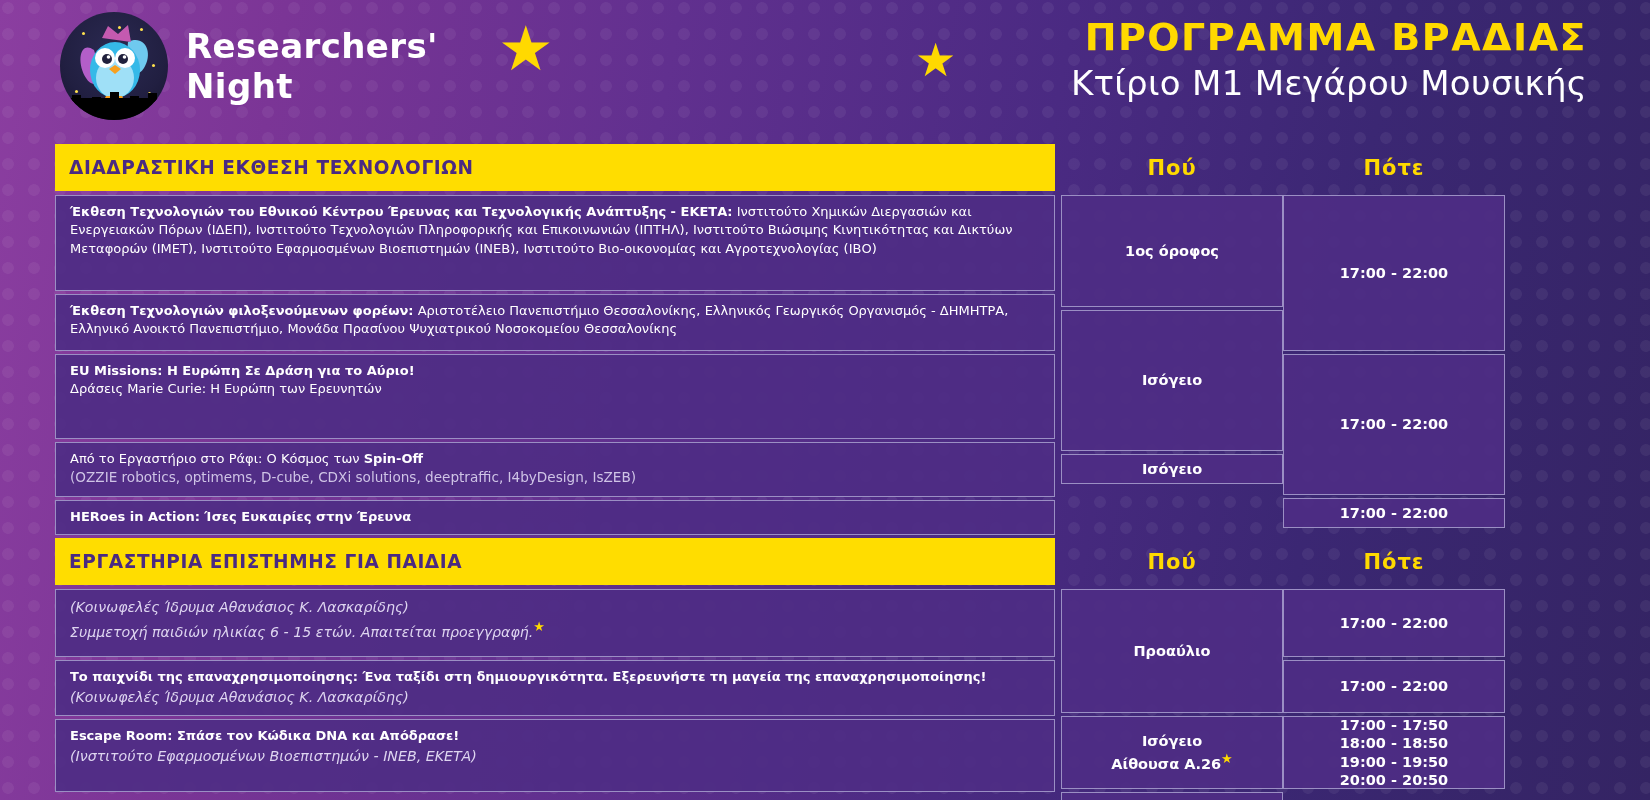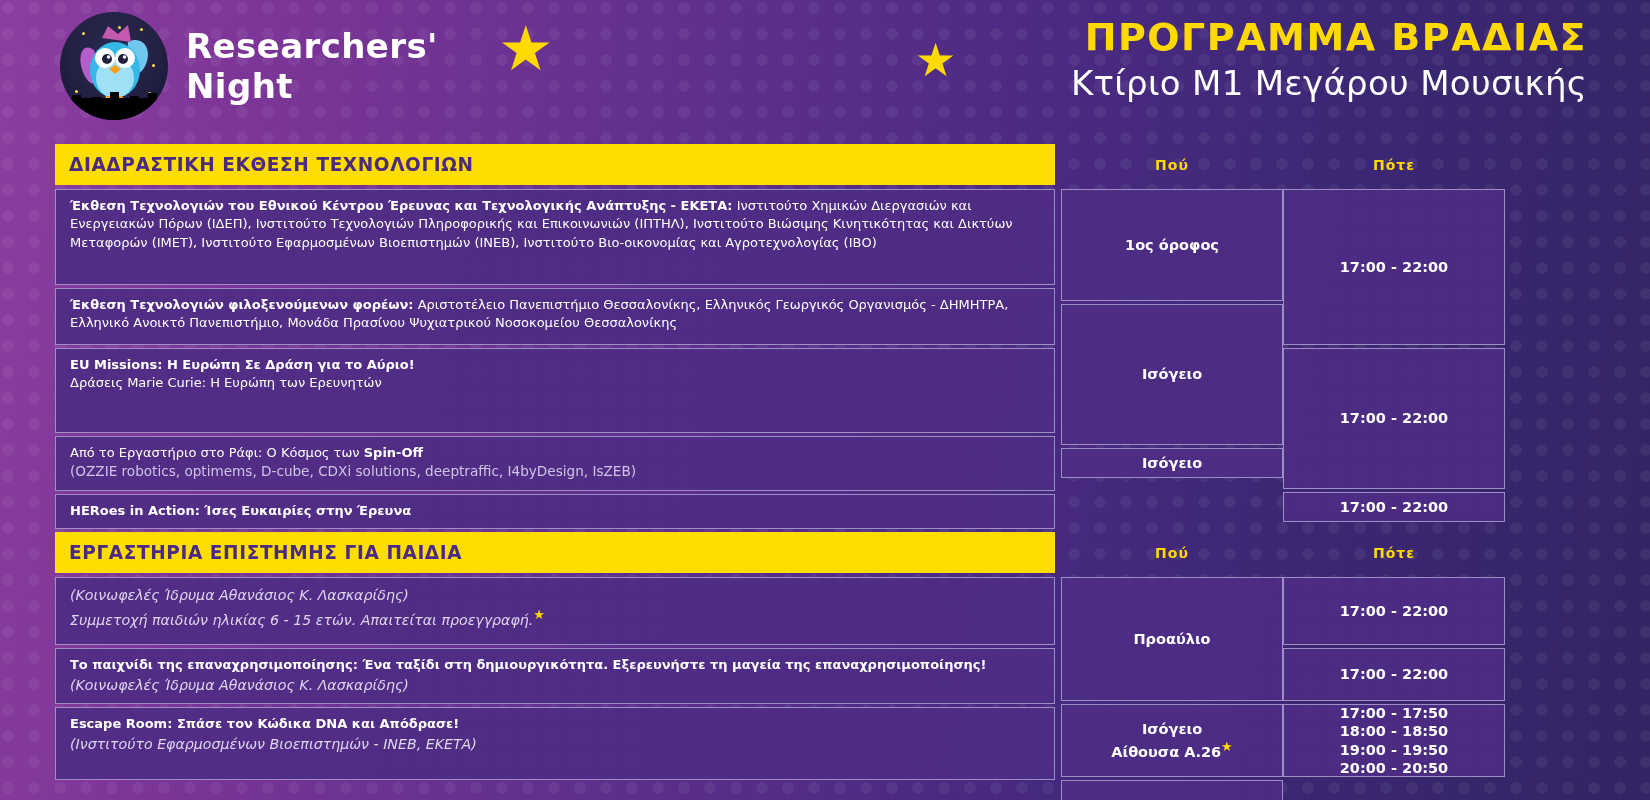--- a/index.html
+++ b/index.html
@@ -55,28 +55,28 @@
   }
   .prog-sub {
     font-size: 34px; font-weight: 500; color: #ffffff; letter-spacing: 0.3px; line-height: 1.25; margin-top: 2px;
   }
 
   
   .table {
     position: absolute; left: 55px; top: 144px; width: 1450px;
   }
 
-  .sec-head { display: flex; align-items: stretch; height: 41px; margin-bottom: 4px; }
+  .sec-head { display: flex; align-items: stretch; height: 47px; margin-bottom: 4px; }
   .sec-head .sec-title {
     width: 1000px; background: #ffdd00; color: #4a2a82;
     font-size: 18.5px; font-weight: 700; letter-spacing: 0.6px;
     display: flex; align-items: center; padding-left: 14px;
   }
   .sec-head .colhead {
-    color: #ffd900; font-size: 14px; font-weight: 600; letter-spacing: 1px;
+    color: #ffd900; font-size: 21px; font-weight: 600; letter-spacing: 1px;
     display: flex; align-items: center; justify-content: center;
   }
   .sec-head .colhead.where { width: 222px; margin-left: 6px; }
   .sec-head .colhead.when  { width: 222px; }
 
   .grid { display: flex; }
   .col-desc { width: 1000px; }
   .col-where { width: 222px; margin-left: 6px; display: flex; flex-direction: column; }
   .col-when  { width: 222px; display: flex; flex-direction: column; }
 

